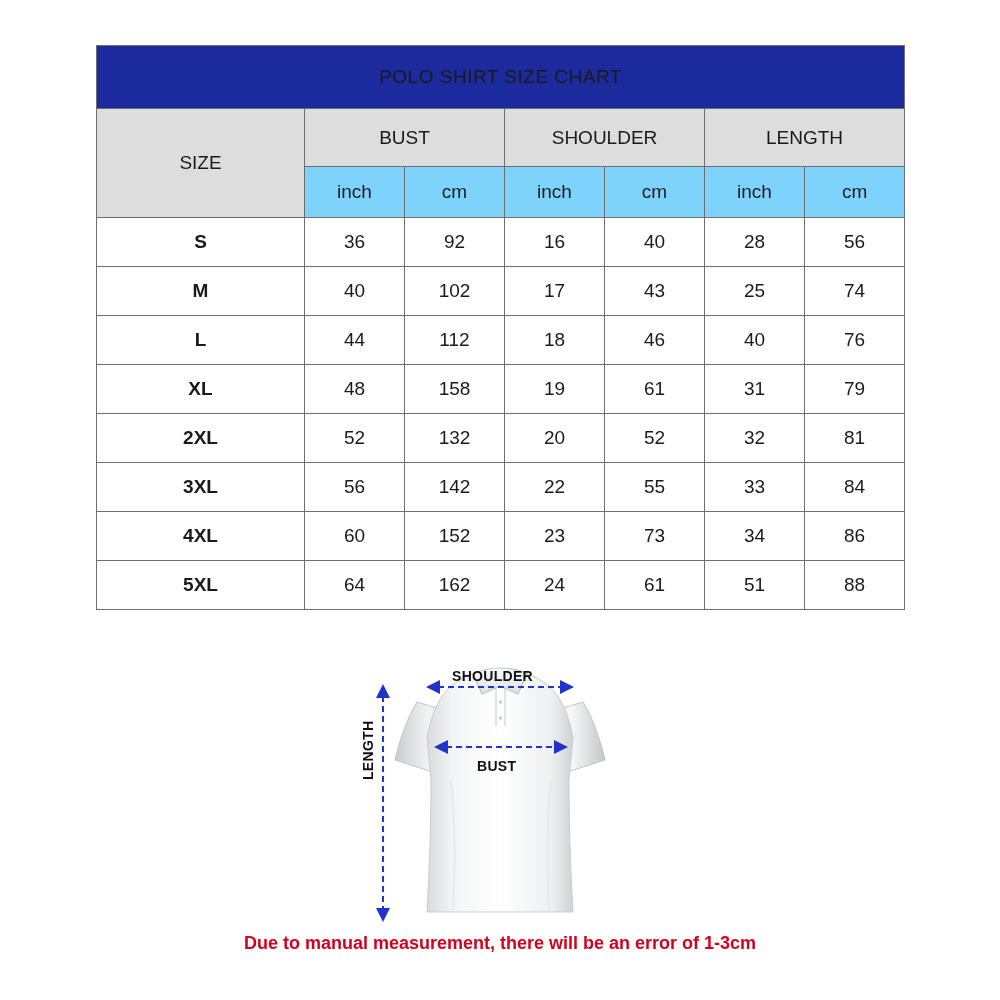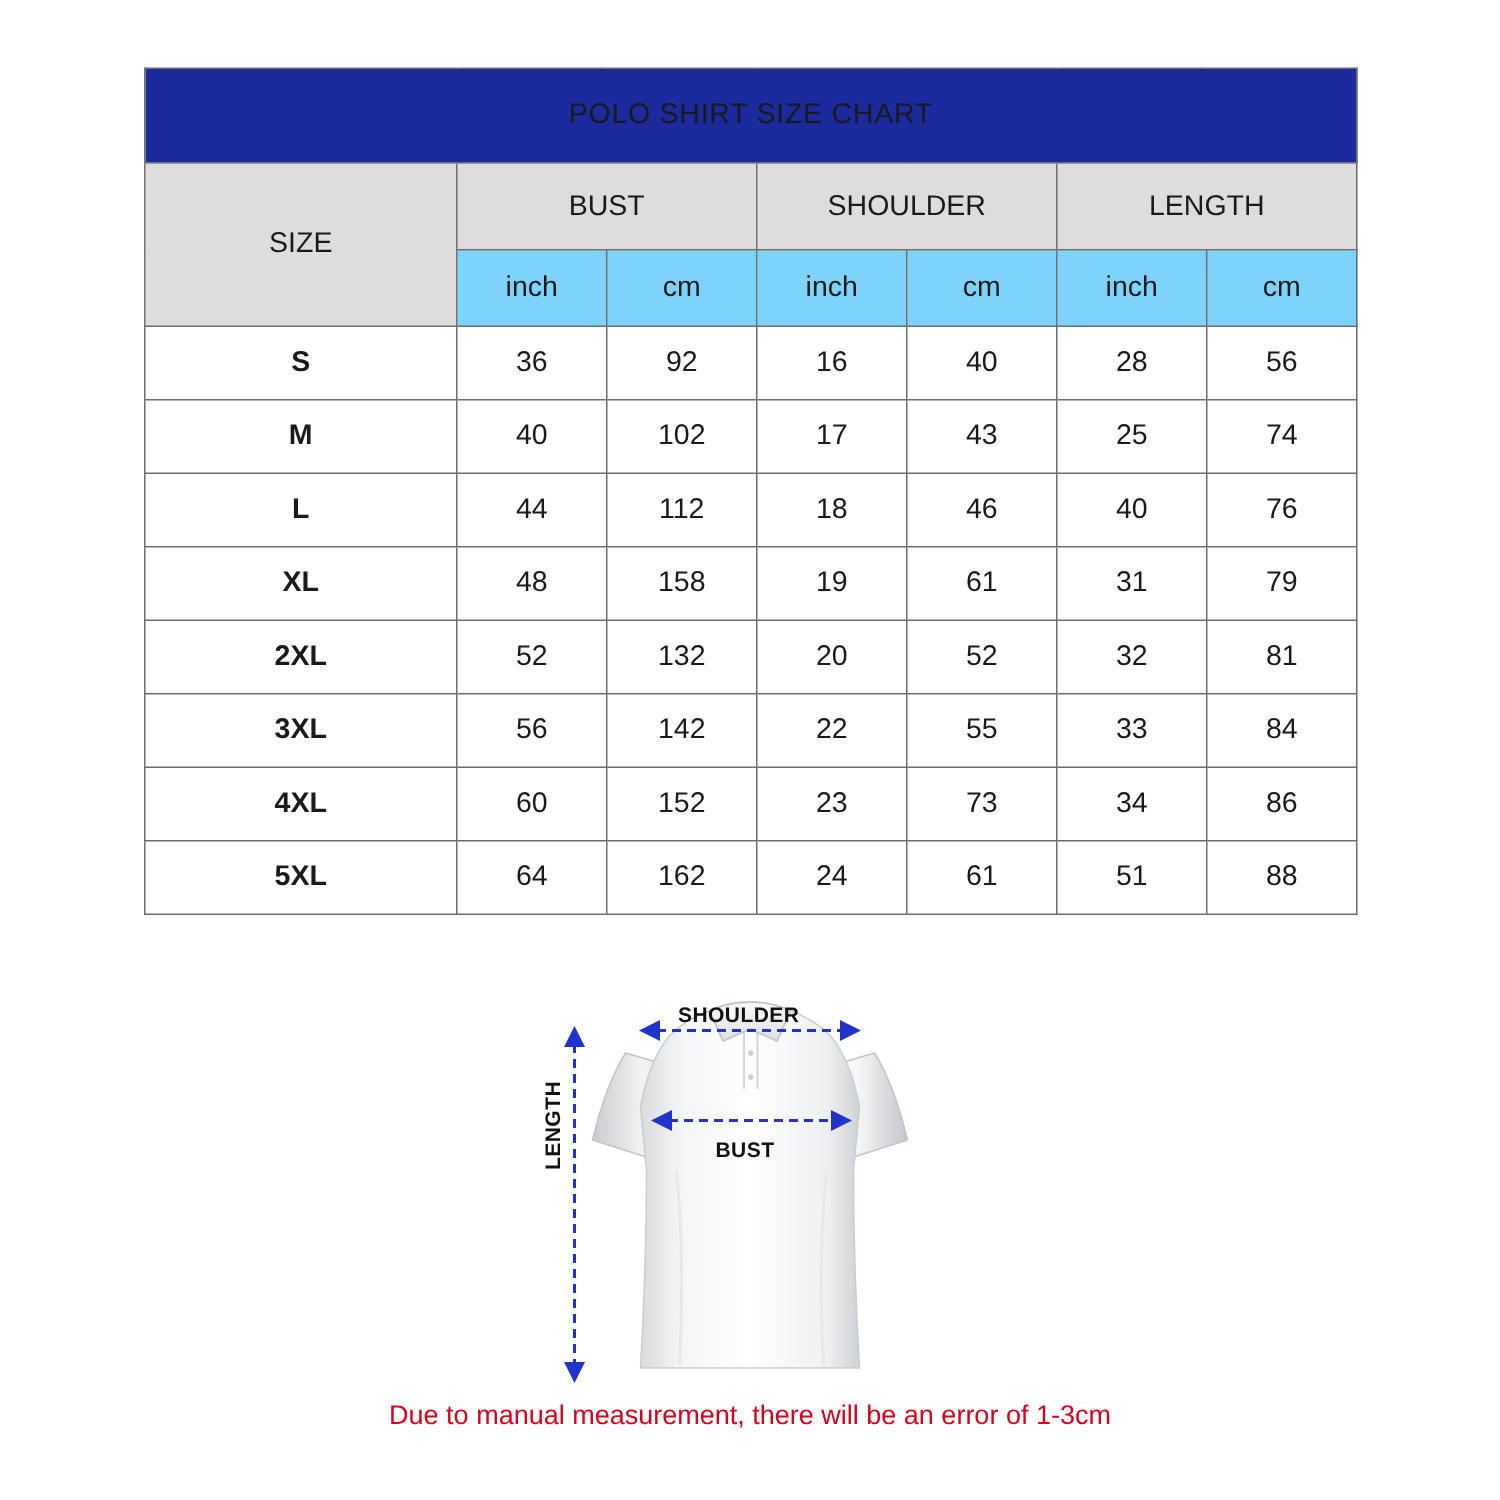--- a/index.html
+++ b/index.html
@@ -108,21 +108,21 @@
   }
 
   .footnote {
     position: absolute;
     left: 0;
     top: 933px;
     width: 1000px;
     text-align: center;
     color: #d6001c;
     font-size: 18px;
-    font-weight: normal;
+    font-weight: bold;
   }
 </style>
 </head>
 <body>
 
 <div class="chart-wrap">
   <table class="size-chart">
     <colgroup>
       <col class="c-size">
       <col class="c-unit">

